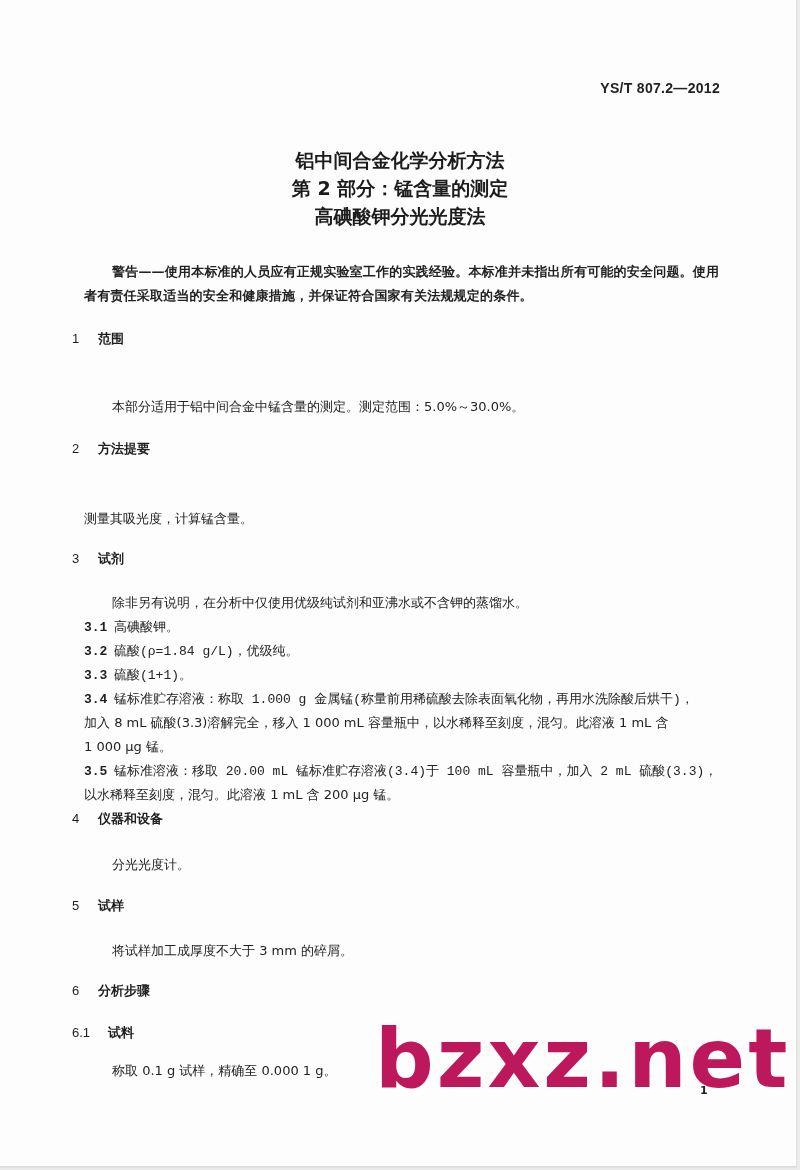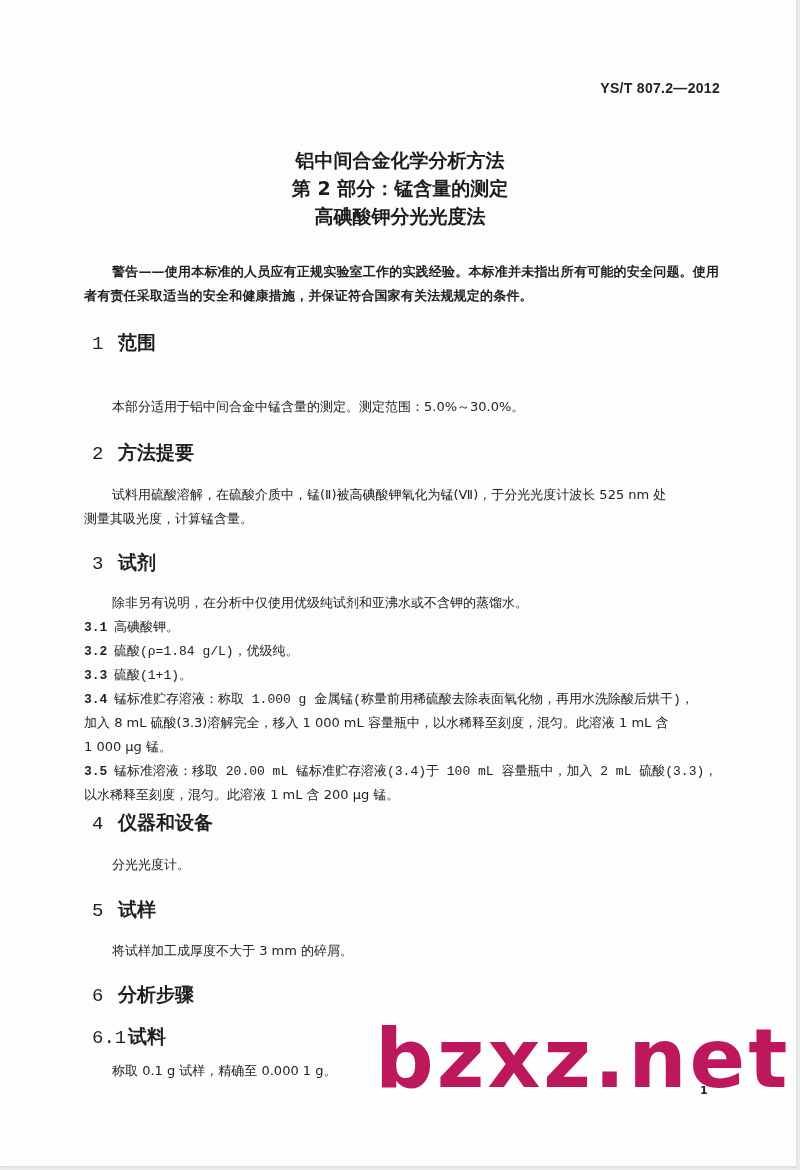--- a/index.html
+++ b/index.html
@@ -22,22 +22,22 @@
     position: absolute; top: 146px; left: 0; width: 800px; text-align: center;
     font-family: "DejaVu Sans", sans-serif; font-weight: bold; font-size: 19px; color: #1c1c1c;
   }
   .title-block div { line-height: 28px; }
   .para {
     position: absolute; left: 84px; width: 636px;
     font-family: "DejaVu Sans", sans-serif; font-size: 13px; line-height: 24px; color: #222;
   }
   .warn { top: 260px; font-weight: bold; text-indent: 28px; letter-spacing: 0.2px; }
   .h1 {
-    position: absolute; left: 92px;
-    font-family: Liberation Mono, monospace; font-size: 19px; font-weight: bold; color: #1f1f1f;
+    position: absolute; left: 72px;
+    font-family: Liberation Sans, sans-serif; font-size: 13px; font-weight: bold; color: #1f1f1f;
   }
   .h1 .num { display: inline-block; width: 26px; font-weight: normal; }
   .line {
     position: absolute; left: 112px;
     font-family: "DejaVu Sans", sans-serif; font-size: 13px; color: #222; white-space: nowrap;
   }
   .line.full { left: 84px; text-align: right; }
   .item {
     position: absolute; left: 84px;
     font-family: Liberation Mono, monospace; font-size: 13px; color: #222; white-space: nowrap;
@@ -71,21 +71,20 @@
   </div>
 
   <div class="h1" style="top:330px">
     <span class="num">1</span><span>范围</span>
   </div>
   <div class="line" style="top:398px">本部分适用于铝中间合金中锰含量的测定。测定范围：5.0%～30.0%。</div>
 
   <div class="h1" style="top:440px">
     <span class="num">2</span><span>方法提要</span>
   </div>
-  <div class="line" style="top:486px">试料用硫酸溶解，在硫酸介质中，锰(Ⅱ)被高碘酸钾氧化为锰(Ⅶ)，于分光光度计波长 525 nm 处</div>
   <div class="line full" style="top:510px">测量其吸光度，计算锰含量。</div>
 
   <div class="h1" style="top:550px">
     <span class="num">3</span><span>试剂</span>
   </div>
   <div class="line" style="top:594px">除非另有说明，在分析中仅使用优级纯试剂和亚沸水或不含钾的蒸馏水。</div>
 
   <div class="item" style="top:618px">
     <span class="inum">3.1</span><span>高碘酸钾。</span>
   </div>

